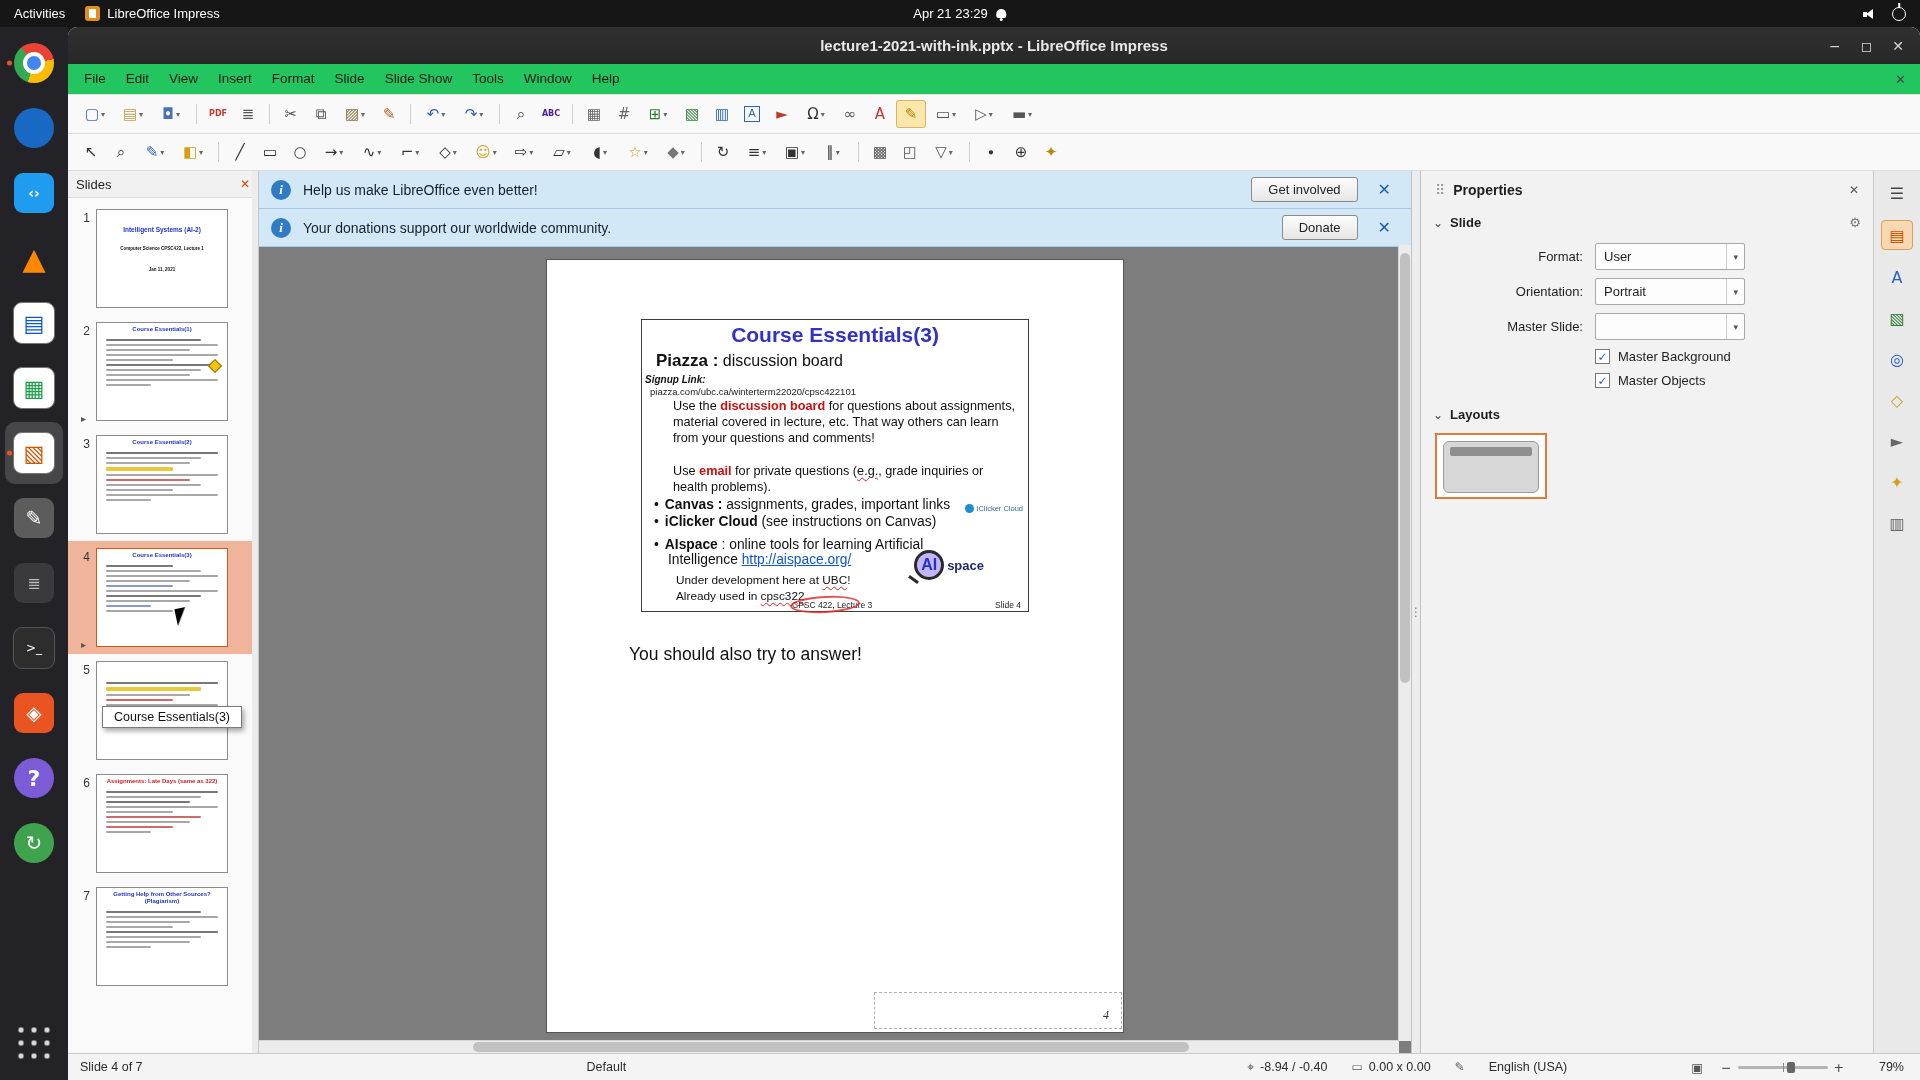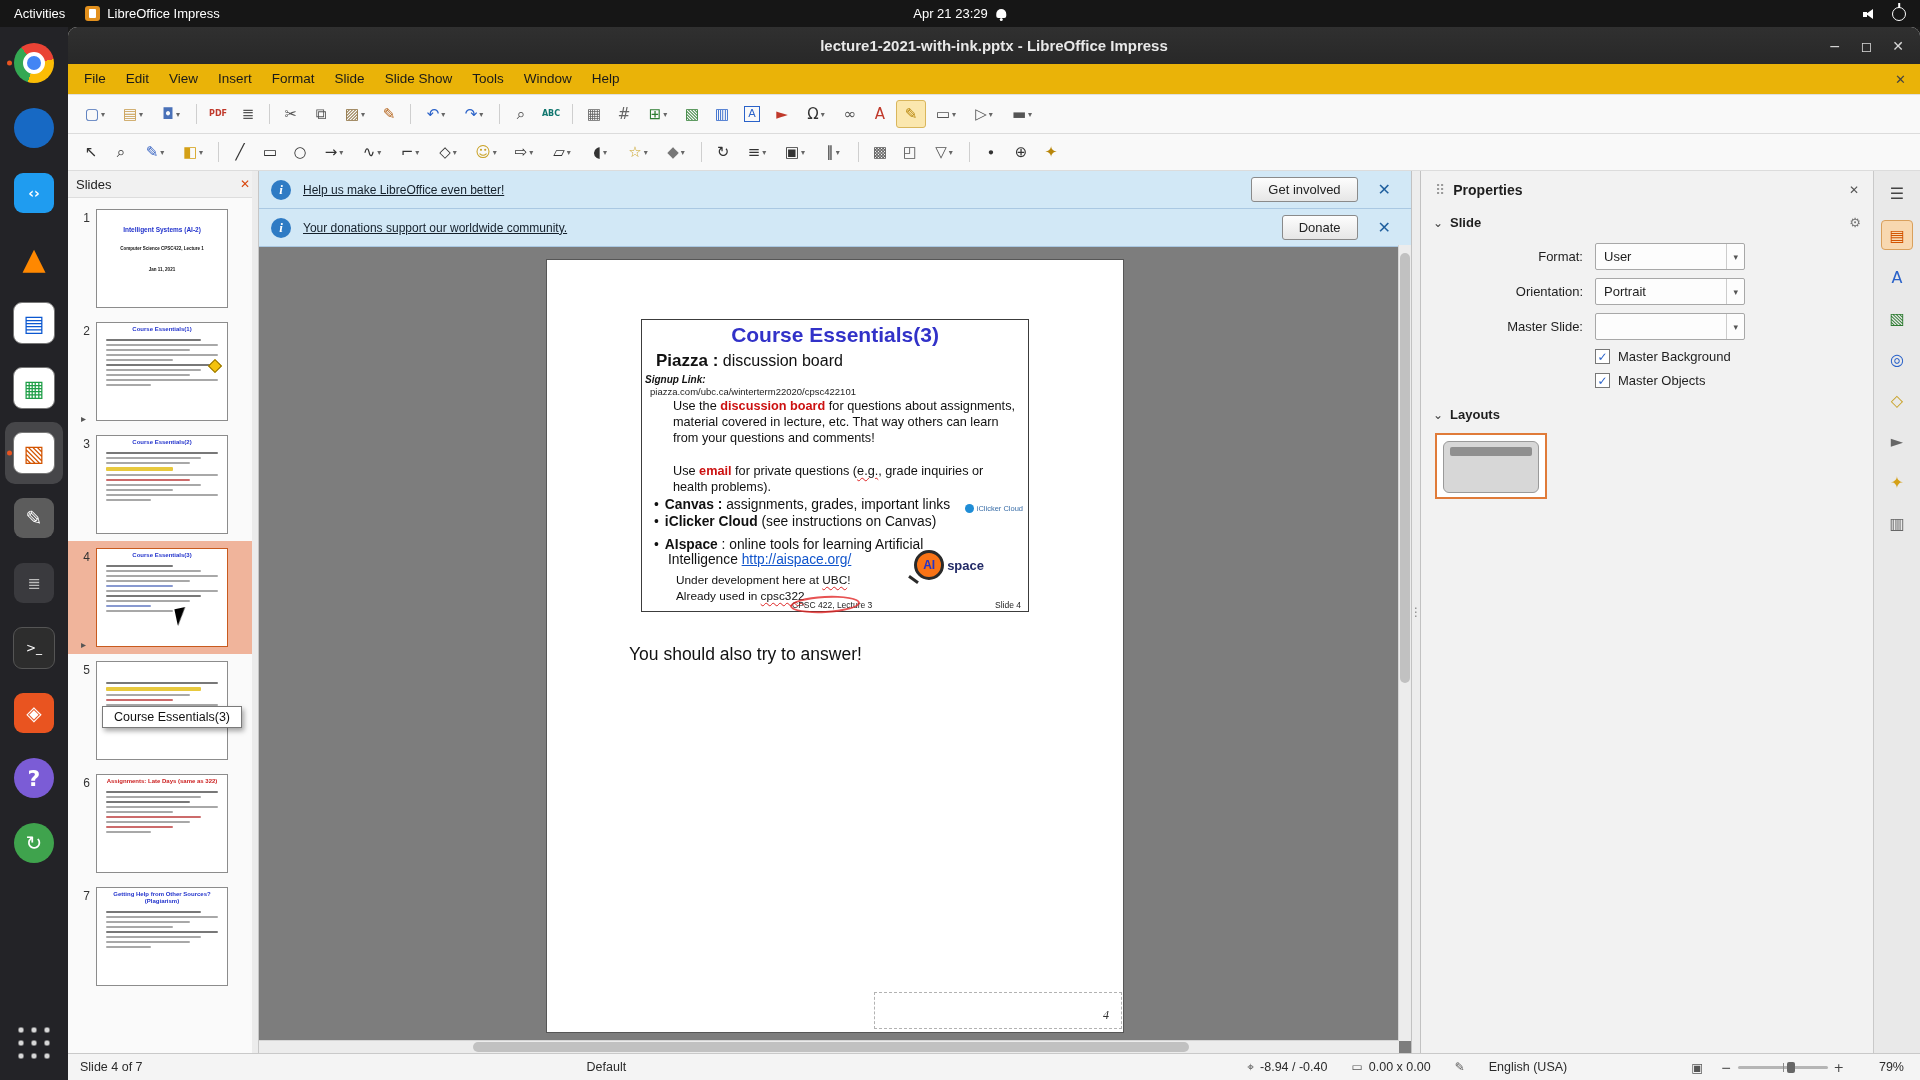--- a/index.html
+++ b/index.html
@@ -50,21 +50,21 @@
   .ic-grid .dock-ic{background-image:radial-gradient(#d8d8d8 2.5px,transparent 3px);background-size:13px 13px;background-position:center;}
 
   
   .window{position:absolute;left:68px;top:27px;right:0;bottom:0;display:flex;flex-direction:column;
     background:#fff;border-radius:9px 9px 0 0;overflow:hidden;}
   .titlebar{height:37px;background:linear-gradient(#303030,#282828);color:#e8e8e8;position:relative;
     display:flex;align-items:center;justify-content:center;font-size:15px;font-weight:bold;flex:0 0 auto;}
   .win-controls{position:absolute;right:16px;top:0;bottom:0;display:flex;align-items:center;gap:20px;font-weight:normal;}
   .wc{color:#d8d8d8;font-size:14px;font-family:"DejaVu Sans",sans-serif;cursor:default;}
 
-  .menubar{height:30px;background:#eab308;border-bottom:1px solid #e0e0e0;display:flex;align-items:center;
+  .menubar{height:30px;background:#22c55e;border-bottom:1px solid #e0e0e0;display:flex;align-items:center;
     font-size:13.5px;color:#1a1a1a;padding-left:6px;flex:0 0 auto;}
   .menu-item{padding:0 10px;line-height:30px;}
   .menu-close{margin-left:auto;padding:0 14px;color:#444;font-family:"DejaVu Sans",sans-serif;font-size:13px;}
 
   .toolbar{background:#f9f9f9;border-bottom:1px solid #dcdcdc;display:flex;align-items:center;
     padding:0 8px;flex:0 0 auto;}
   .toolbar-main{height:38px;}
   .toolbar-line{height:36px;}
   .tb-btn{width:28px;height:26px;display:inline-flex;align-items:center;justify-content:center;
     border-radius:3px;margin:0 1px;position:relative;}
@@ -108,21 +108,21 @@
   .sp-tooltip{position:absolute;left:34px;top:508px;background:#ffffff;border:1px solid #7a7a7a;
     padding:3px 11px;font-size:12.5px;color:#111;box-shadow:2px 3px 5px rgba(0,0,0,.35);white-space:nowrap;z-index:6;}
   .sp-scroll{position:absolute;right:0;top:0;bottom:0;width:6px;background:#ececec;}
 
   
   .canvas{flex:1;background:#7d7d7d;position:relative;overflow:hidden;min-width:0;}
   .infobar{height:37px;display:flex;align-items:center;gap:12px;background:#d2e8f6;
     border-bottom:1px solid #aac8e2;padding:0 12px;}
   .info-ic{width:20px;height:20px;border-radius:50%;background:#2f7bc4;color:#fff;display:flex;
     align-items:center;justify-content:center;font-size:13px;font-weight:bold;font-family:"Liberation Serif",serif;font-style:italic;flex:0 0 auto;}
-  .info-text{font-size:12px;color:#15202b;text-decoration:underline;}
+  .info-text{font-size:14px;color:#15202b;}
   .info-btn{margin-left:auto;padding:4px 16px;border:1px solid #8a8a8a;border-radius:3px;
     background:linear-gradient(#fdfdfd,#e6e6e6);font-size:13px;color:#222;font-family:"Liberation Sans",sans-serif;}
   .info-close{color:#1f5f9e;font-weight:bold;font-size:16px;padding:0 8px;font-family:"DejaVu Sans",sans-serif;}
 
   .page{width:576px;height:772px;margin:12px auto 0;background:#fff;border:1px solid #565656;position:relative;}
   .content-box{position:absolute;left:94px;top:59px;width:386px;height:291px;border:1px solid #3c3c3c;background:#fff;}
   .s-title{position:absolute;top:3px;left:0;right:0;text-align:center;font-size:21px;font-weight:bold;color:#3232c8;}
   .s-piazza{position:absolute;left:14px;top:31px;font-size:16px;color:#111;}
   .s-piazza b{font-size:17px;}
   .s-signup{position:absolute;left:3px;top:54px;font-size:10px;font-style:italic;font-weight:bold;color:#111;}
@@ -138,21 +138,21 @@
   .red{color:#cc1111;}
   .lnk{color:#1155cc;text-decoration:underline;}
   .squiggle{text-decoration:underline;text-decoration-style:wavy;text-decoration-color:#dd2222;text-decoration-thickness:1px;text-underline-offset:2px;}
   .s-sub{position:absolute;left:34px;font-size:11.8px;color:#111;}
   .s-s1{top:253px;}
   .s-s2{top:269px;}
   .iclicker{position:absolute;right:5px;top:184px;display:flex;align-items:center;gap:3px;font-size:7.5px;color:#3a6ea8;}
   .ic-dot{width:9px;height:9px;border-radius:50%;background:#1f8dd6;display:inline-block;}
   .aispace{position:absolute;right:44px;top:230px;display:flex;align-items:center;gap:3px;}
   .ai-circle{width:24px;height:24px;border:3px solid #2a2a2a;border-radius:50%;display:flex;align-items:center;
-    justify-content:center;font-weight:bold;font-size:12px;color:#2233cc;background:#f97316;position:relative;}
+    justify-content:center;font-weight:bold;font-size:16px;color:#2233cc;background:#c4b5fd;position:relative;}
   .ai-circle::after{content:"";position:absolute;left:-9px;bottom:-4px;width:11px;height:3px;background:#2a2a2a;transform:rotate(35deg);}
   .ai-word{font-size:13px;font-weight:bold;color:#222a66;}
   .s-footer{position:absolute;left:0;right:7px;bottom:1px;font-size:8.5px;color:#222;display:flex;}
   .s-footer .fl{margin-left:150px;}
   .s-footer .fr{margin-left:auto;}
   .ink{position:absolute;left:148px;bottom:-2px;width:66px;height:13px;border:2px solid rgba(225,40,40,.8);
     border-radius:50%;transform:rotate(-3deg);}
   .below-text{position:absolute;left:82px;top:384px;font-size:17.5px;color:#111;}
   .ph-box{position:absolute;left:327px;top:732px;width:248px;height:37px;border:1px dashed #b2b2b2;box-sizing:border-box;}
   .pg-num{position:absolute;right:12px;top:15px;font-size:12px;font-style:italic;color:#333;font-family:"Liberation Serif",serif;}
@@ -370,21 +370,21 @@
         <span class="tb-btn dd" style="color: rgb(42, 98, 201);">
           <span class="tg">↶</span>
         </span>
         <span class="tb-btn dd" style="color: rgb(42, 98, 201);">
           <span class="tg">↷</span>
         </span>
         <span class="tb-btn sep"></span>
         <span class="tb-btn" style="color: rgb(68, 68, 68);">
           <span class="tg">⌕</span>
         </span>
-        <span class="tb-btn txt" style="color: #0f766e;">
+        <span class="tb-btn txt" style="color: #4c1d95;">
           <span class="tg">ABC</span>
         </span>
         <span class="tb-btn sep"></span>
         <span class="tb-btn" style="color: rgb(102, 102, 102);">
           <span class="tg">▦</span>
         </span>
         <span class="tb-btn" style="color: rgb(102, 102, 102);">
           <span class="tg">#</span>
         </span>
         <span class="tb-btn dd" style="color: rgb(46, 125, 50);">

